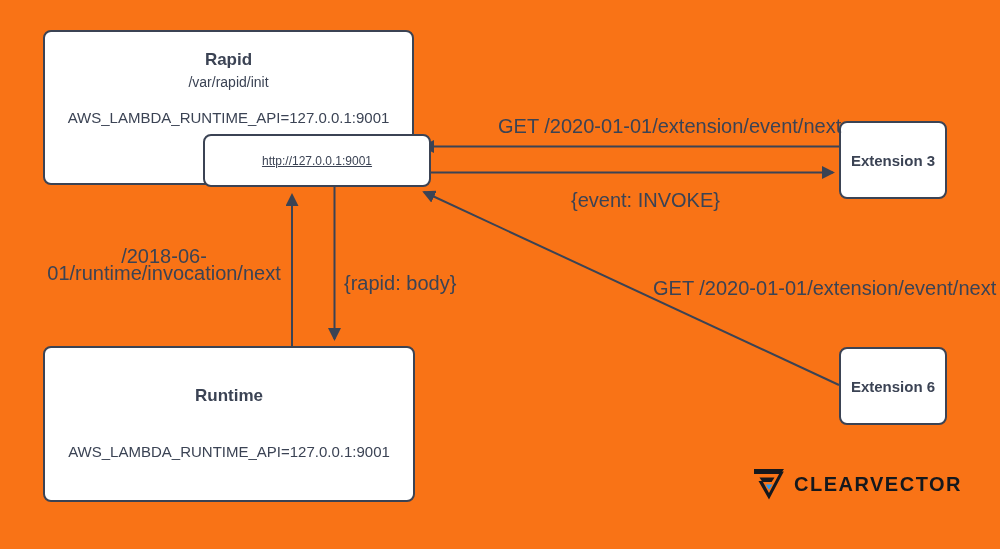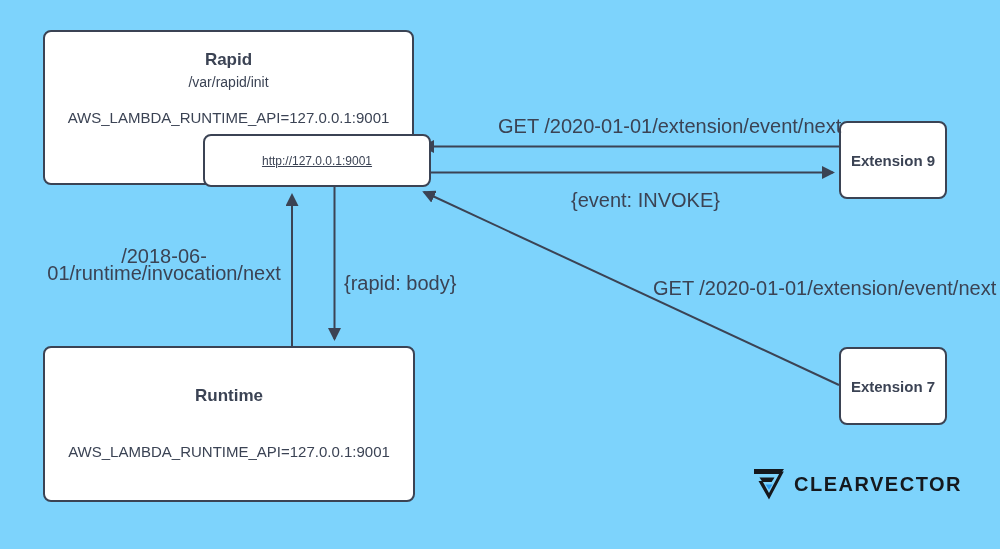--- a/index.html
+++ b/index.html
@@ -5,21 +5,21 @@
   :root{
     --stroke:#3b4354;
     --text:#3b4354;
     --logo-black:#15181d;
     --logo-blue:#2b9cf2;
   }
   *{box-sizing:border-box;}
   html,body{margin:0;padding:0;background:#ffffff;}
   body{font-family:"Liberation Sans", sans-serif;color:var(--text);}
   .canvas{
-    position:relative;width:1000px;height:549px;background:#7dd3fc;overflow:hidden;
+    position:relative;width:1000px;height:549px;background:#f97316;overflow:hidden;
   }
   .arrow-layer{position:absolute;left:0;top:0;width:1000px;height:549px;}
   .node{
     position:absolute;background:#ffffff;border:2px solid var(--stroke);
     border-radius:8px;
   }
   .node .title{font-weight:bold;font-size:17px;text-align:center;position:absolute;left:0;right:0;}
   .node .subtitle{font-size:14px;text-align:center;position:absolute;left:0;right:0;}
   .node .env{font-size:15px;text-align:center;position:absolute;left:0;right:0;white-space:nowrap;}
   #rapid-box{left:43px;top:30px;width:371px;height:155px;}
@@ -81,24 +81,24 @@
   <div class="node" id="endpoint-box">
     <span>http://127.0.0.1:9001</span>
   </div>
 
   <div class="node" id="runtime-box">
     <div class="title">Runtime</div>
     <div class="env">AWS_LAMBDA_RUNTIME_API=127.0.0.1:9001</div>
   </div>
 
   <div class="node ext-box" id="ext1-box">
-    <span>Extension 9</span>
+    <span>Extension 3</span>
   </div>
   <div class="node ext-box" id="ext2-box">
-    <span>Extension 7</span>
+    <span>Extension 6</span>
   </div>
 
   <div class="edge-label" id="label-ext1-next">GET /2020-01-01/extension/event/next</div>
   <div class="edge-label" id="label-invoke">{event: INVOKE}</div>
   <div class="edge-label" id="label-ext2-next">GET /2020-01-01/extension/event/next</div>
   <div class="edge-label" id="label-runtime-next">
     <div>/2018-06-01/runtime/invocation/next</div>
   </div>
   <div class="edge-label" id="label-body">{rapid: body}</div>
 

